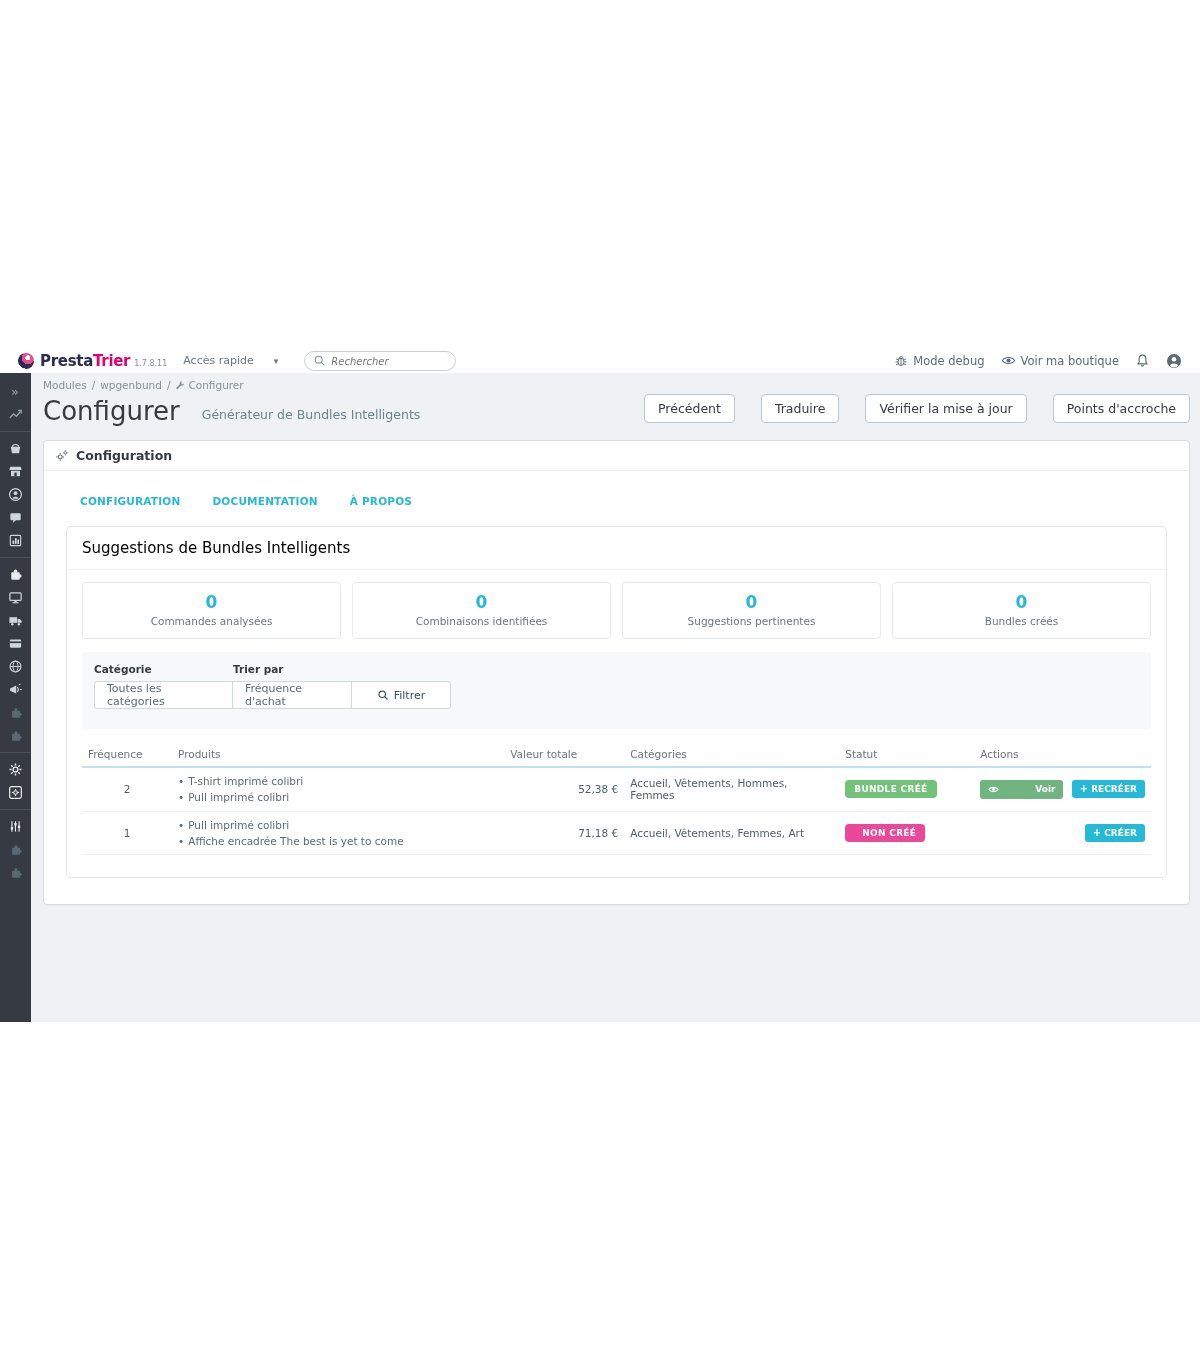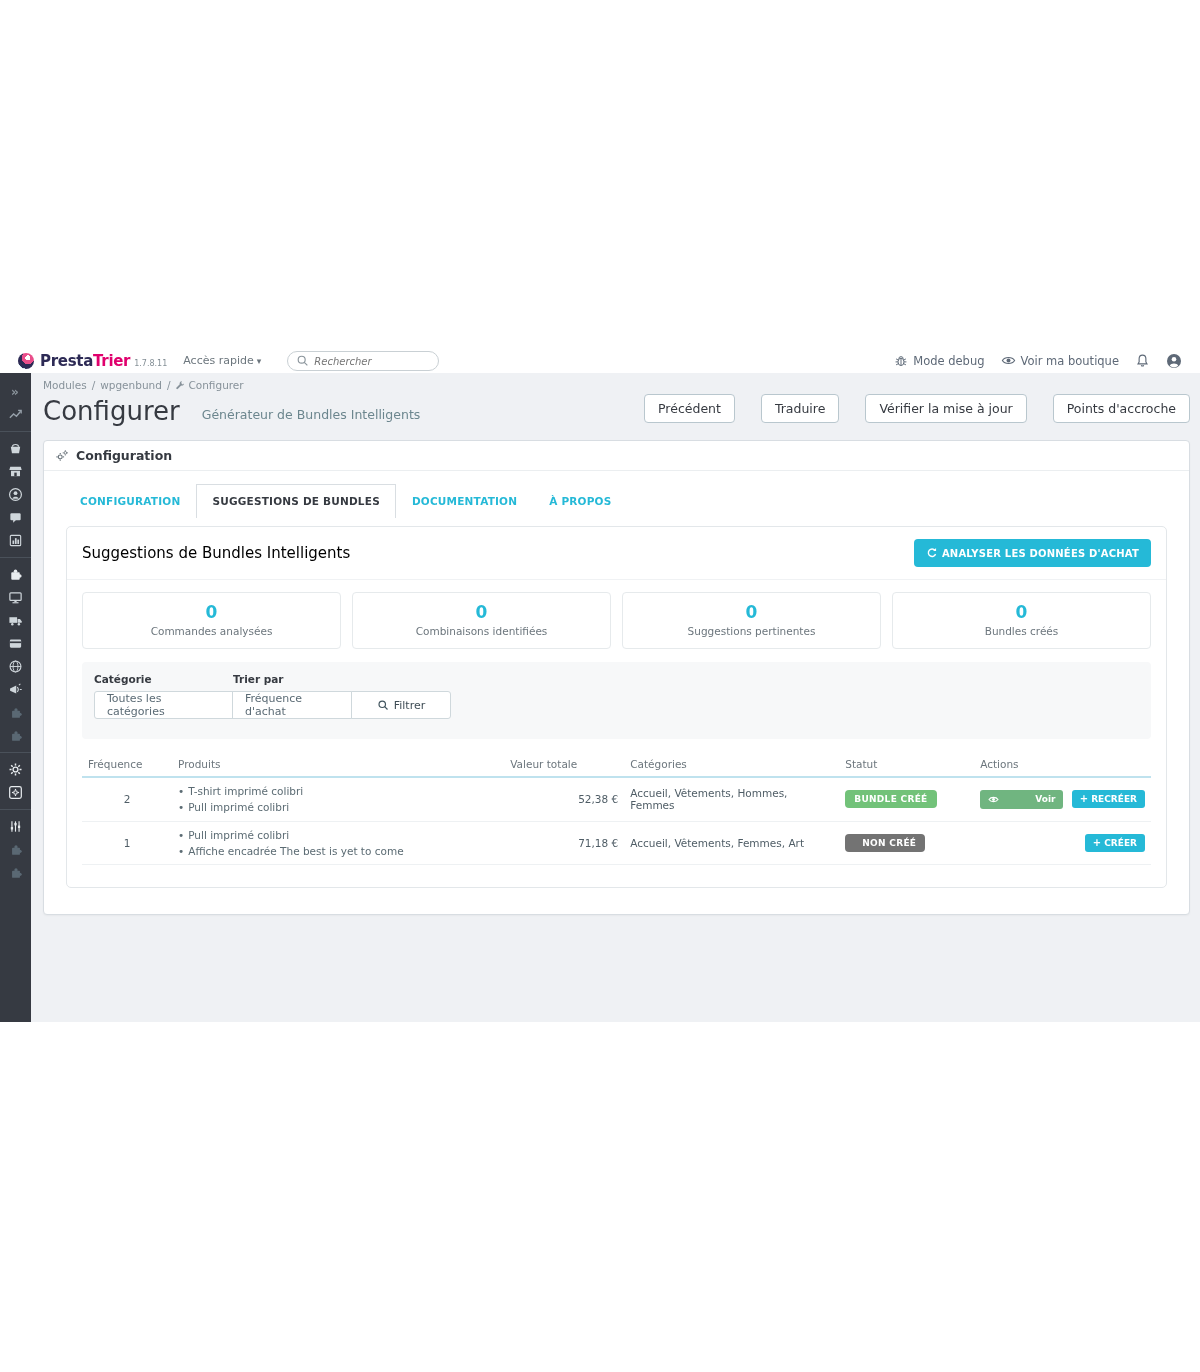--- a/index.html
+++ b/index.html
@@ -8,21 +8,21 @@
   .app { position:absolute; top:348px; left:0; width:1200px; height:674px; background:#fff; }
 
   
   .topbar { height:25px; display:flex; align-items:center; padding:0 18px; background:#fff; }
   .logo-ball { width:16px; height:16px; border-radius:50%; flex-shrink:0;
     background: radial-gradient(circle at 62% 30%, #ffffff 0 17%, #e94d8a 17% 42%, #2d2a55 42% 75%, #b7dce8 75%); }
   .brand { display:flex; align-items:baseline; margin-left:6px; }
   .brand-name { font-size:15px; font-weight:700; color:#2d2a55; letter-spacing:-0.3px; }
   .brand-shop { color:#e0006d; }
   .version { font-size:8px; color:#848f96; margin-left:4px; }
-  .quick { font-size:11px; color:#6c767d; margin-left:16px; cursor:pointer; display:flex; align-items:center; gap:3px; }
+  .quick { font-size:11px; color:#6c767d; margin-left:16px; cursor:pointer; display:flex; align-items:center; gap:20px; }
   .caret { font-size:9px; color:#6c767d; }
   .search-wrap { position:relative; margin-left:26px; }
   .search-input { width:152px; height:20px; border:1px solid #c9d0d4; border-radius:10px;
     padding:0 8px 0 26px; font-size:10px; font-style:italic; color:#6f7a80; outline:none;
     font-family:inherit; background:#fff; }
   .search-icon { position:absolute; left:9px; top:4px; color:#8a949b; }
   .top-right { margin-left:auto; display:flex; align-items:center; gap:16px; color:#5e6977; font-size:11.5px; }
   .top-item { display:flex; align-items:center; gap:5px; cursor:pointer; }
   .icon-14 svg, .icon-14 { display:block; }
 
@@ -100,21 +100,21 @@
     vertical-align:middle; }
   .col-freq { width:90px; }  .col-total { width:120px; }  .col-cat { width:215px; }
   .col-stat { width:135px; } .col-act { width:150px; }
   .td-freq { text-align:center; color:#6c767d; font-size:11px; }
   .th-act, .td-act { text-align:right; white-space:nowrap; }
   .td-total { text-align:right; }
   .prod-line { display:flex; gap:4px; line-height:1.55; color:#5b6b73; }
   .badge { display:inline-block; font-size:9px; font-weight:700; color:#fff; padding:4px 9px;
     border-radius:4px; letter-spacing:.3px; }
   .badge.success { background:#72c279; }
-  .badge.warning { background:#737373;padding-left:17px; }
+  .badge.warning { background:#ec4899;padding-left:17px; }
   .abtn { display:inline-flex; align-items:center; gap:3px; border:none; border-radius:3px;
     color:#fff; font-size:9px; font-weight:700; padding:4px 8px; cursor:pointer;
     font-family:inherit; vertical-align:middle; }
   .abtn.green { background:#70b580; margin-right:5px;gap:36px; }
   .abtn.cyan  { background:#25b9d7; }
   .plus { font-size:10px; font-weight:700; line-height:1; }
 </style>
 </head>
 <body>
 
@@ -396,37 +396,27 @@
                   <line x1="8.8" y1="4.4" x2="9.8" y2="4.4"></line>
                   <line x1="13.8" y1="4.4" x2="14.8" y2="4.4"></line>
                 </g>
               </svg>
           </span>
           <span>Configuration</span>
         </div>
 
         <div class="tabs">
           <span class="tab">CONFIGURATION</span>
-          <span class="tab active">SUGGESTIONS DE BUNDLES</span>
           <span class="tab">DOCUMENTATION</span>
           <span class="tab">À PROPOS</span>
         </div>
 
         <div class="card">
           <div class="card-head">
             <span class="card-title">Suggestions de Bundles Intelligents</span>
-            <button class="analyze-btn">
-              <span class="icon-14">
-                <svg width="12" height="12" viewBox="0 0 16 16">
-                    <path d="M12.8 9.5 A5 5 0 1 1 12 4.4" fill="none" stroke="#fff" stroke-width="1.8"></path>
-                    <path d="M13.4 1.4 v4 h-4 Z" fill="#fff"></path>
-                  </svg>
-              </span>
-              <span>ANALYSER LES DONNÉES D'ACHAT</span>
-            </button>
           </div>
 
           <div class="card-body">
             <div class="stats">
               <div class="stat">
                 <div class="stat-val">0</div>
                 <div class="stat-label">Commandes analysées</div>
               </div>
               <div class="stat">
                 <div class="stat-val">0</div>

